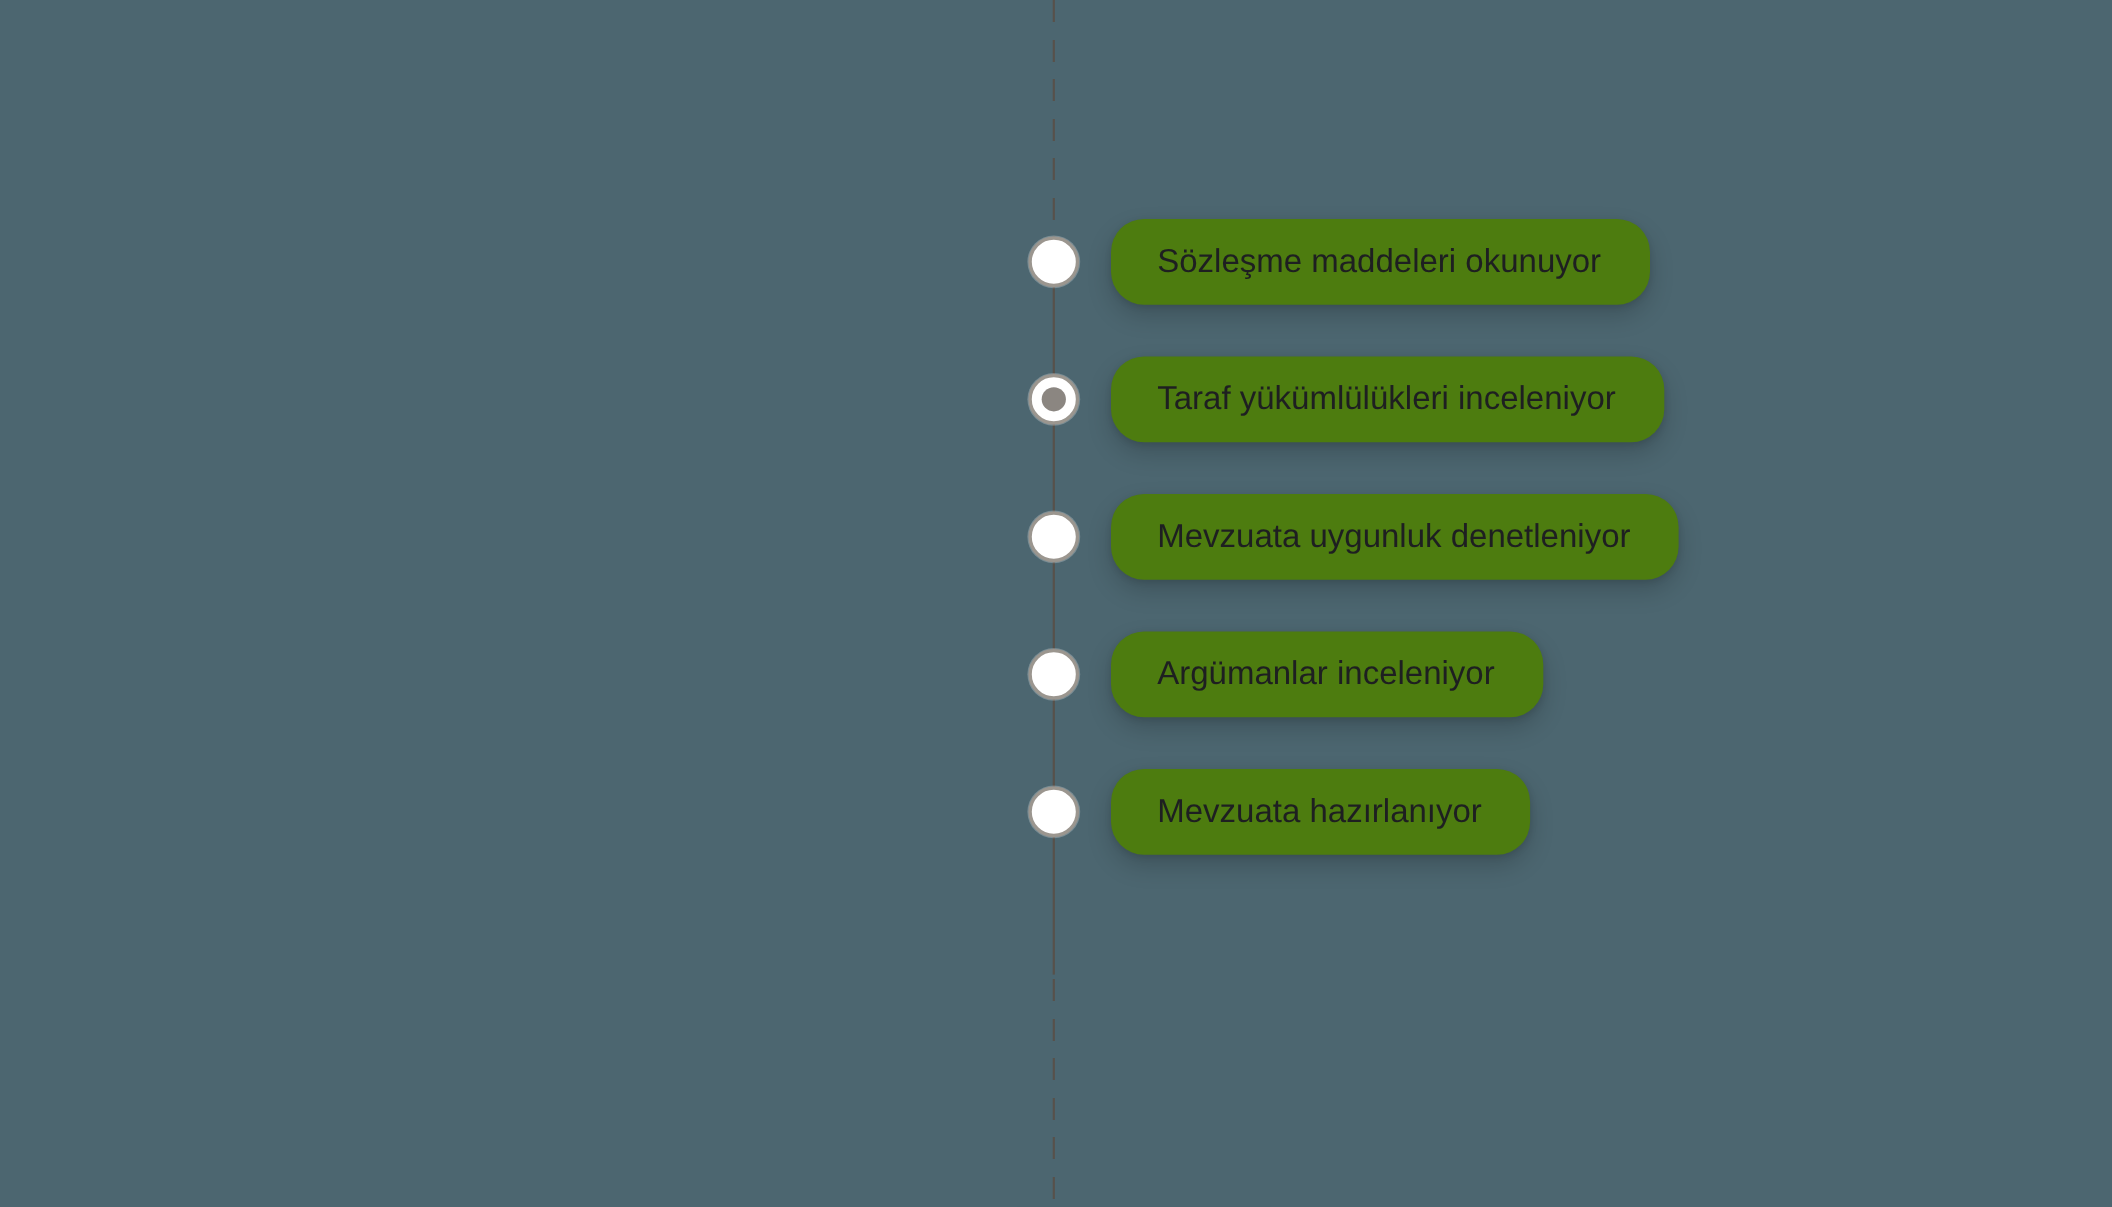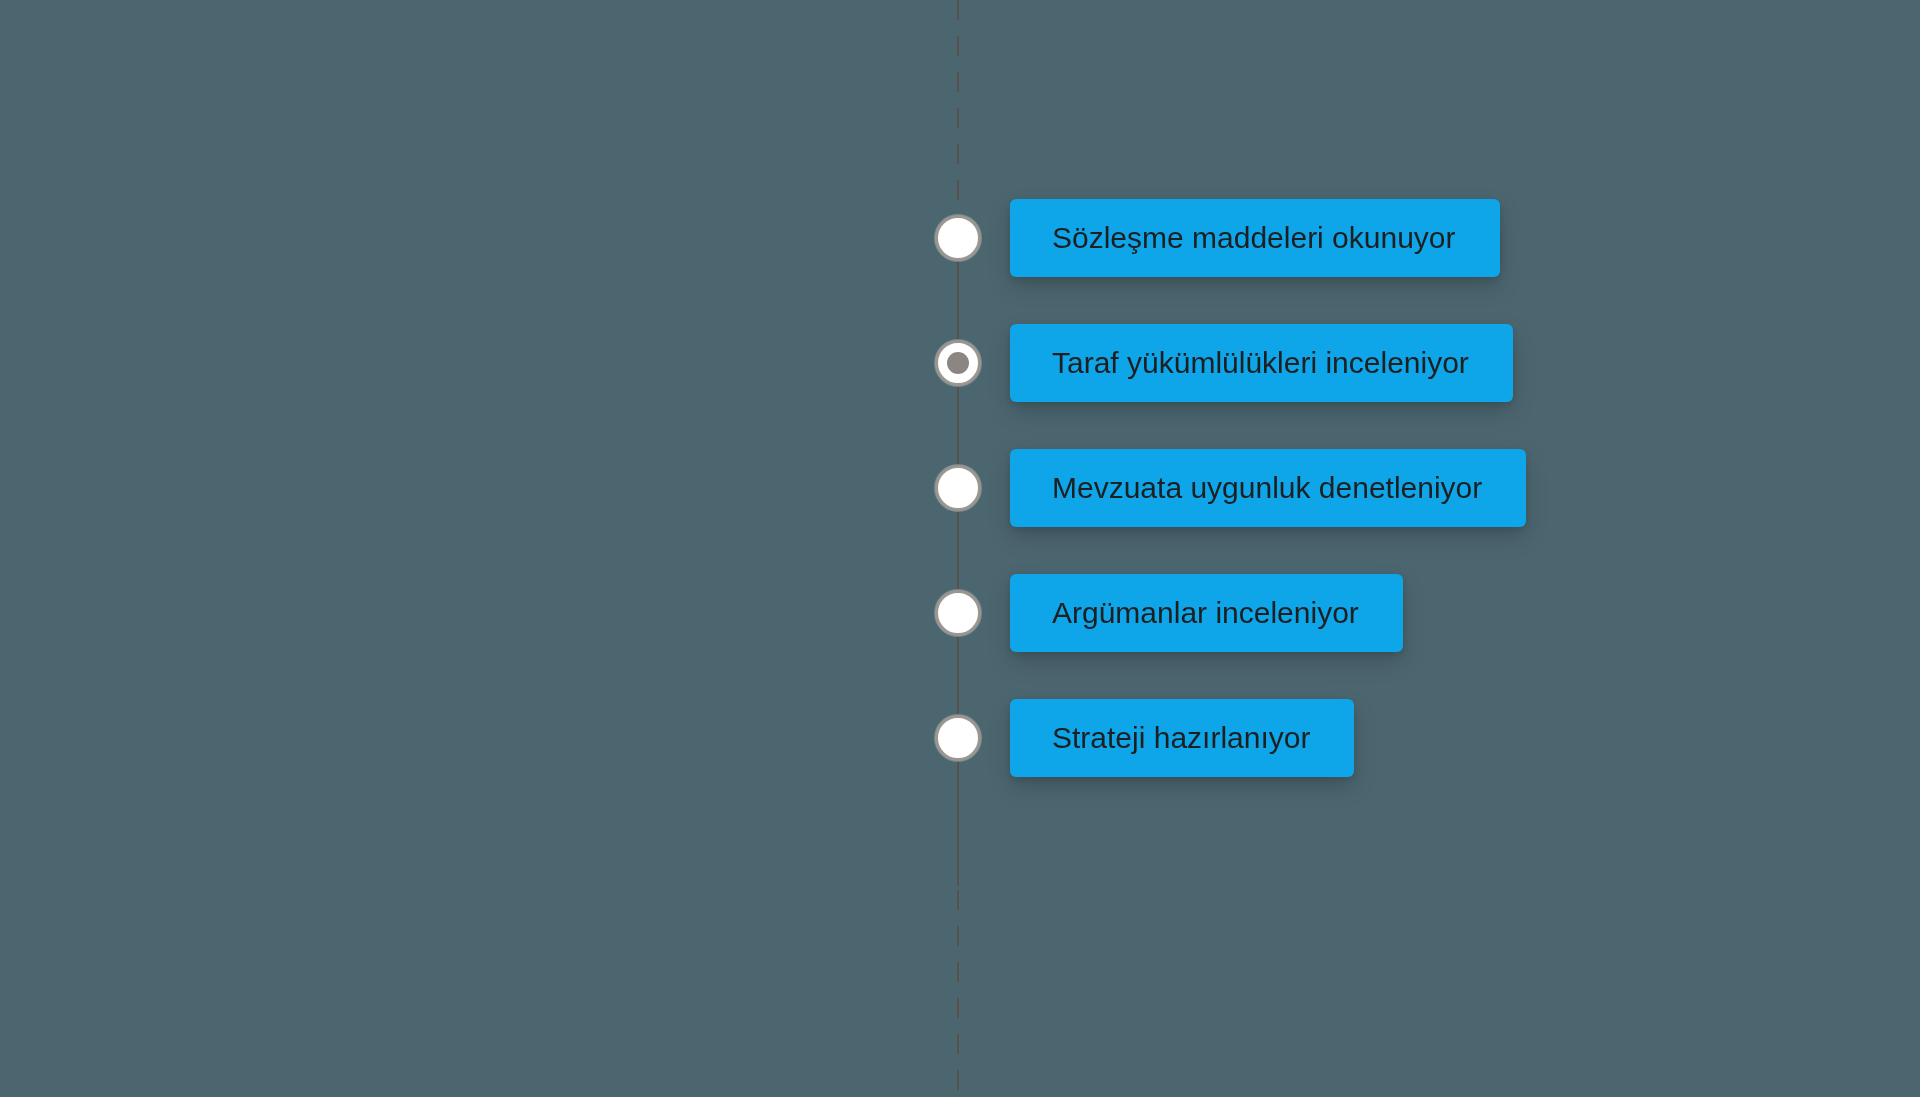--- a/index.html
+++ b/index.html
@@ -77,26 +77,26 @@
   .dot {
     width: 22px;
     height: 22px;
     border-radius: 50%;
     background: #8b8681;
     display: none;
   }
   .step.active .dot { display: block; }
 
   .card {
-    background: #0ea5e9;
+    background: #4d7c0f;
     height: 78px;
     display: flex;
     align-items: center;
     padding: 0 44px 0 42px;
-    border-radius: 6px;
+    border-radius: 30px;
     box-shadow: 0 10px 22px rgba(0,0,0,0.18), 0 2px 6px rgba(0,0,0,0.10);
   }
   .label {
     font-size: 30px;
     line-height: 36px;
     color: #1e1f21;
     white-space: nowrap;
   }
 </style>
 </head>
@@ -143,17 +143,17 @@
     <div class="card">
       <span class="label">Argümanlar inceleniyor</span>
     </div>
   </div>
 
   <div class="step">
     <div class="node">
       
     </div>
     <div class="card">
-      <span class="label">Strateji hazırlanıyor</span>
+      <span class="label">Mevzuata hazırlanıyor</span>
     </div>
   </div>
 
 </div>
 
 </body></html>

